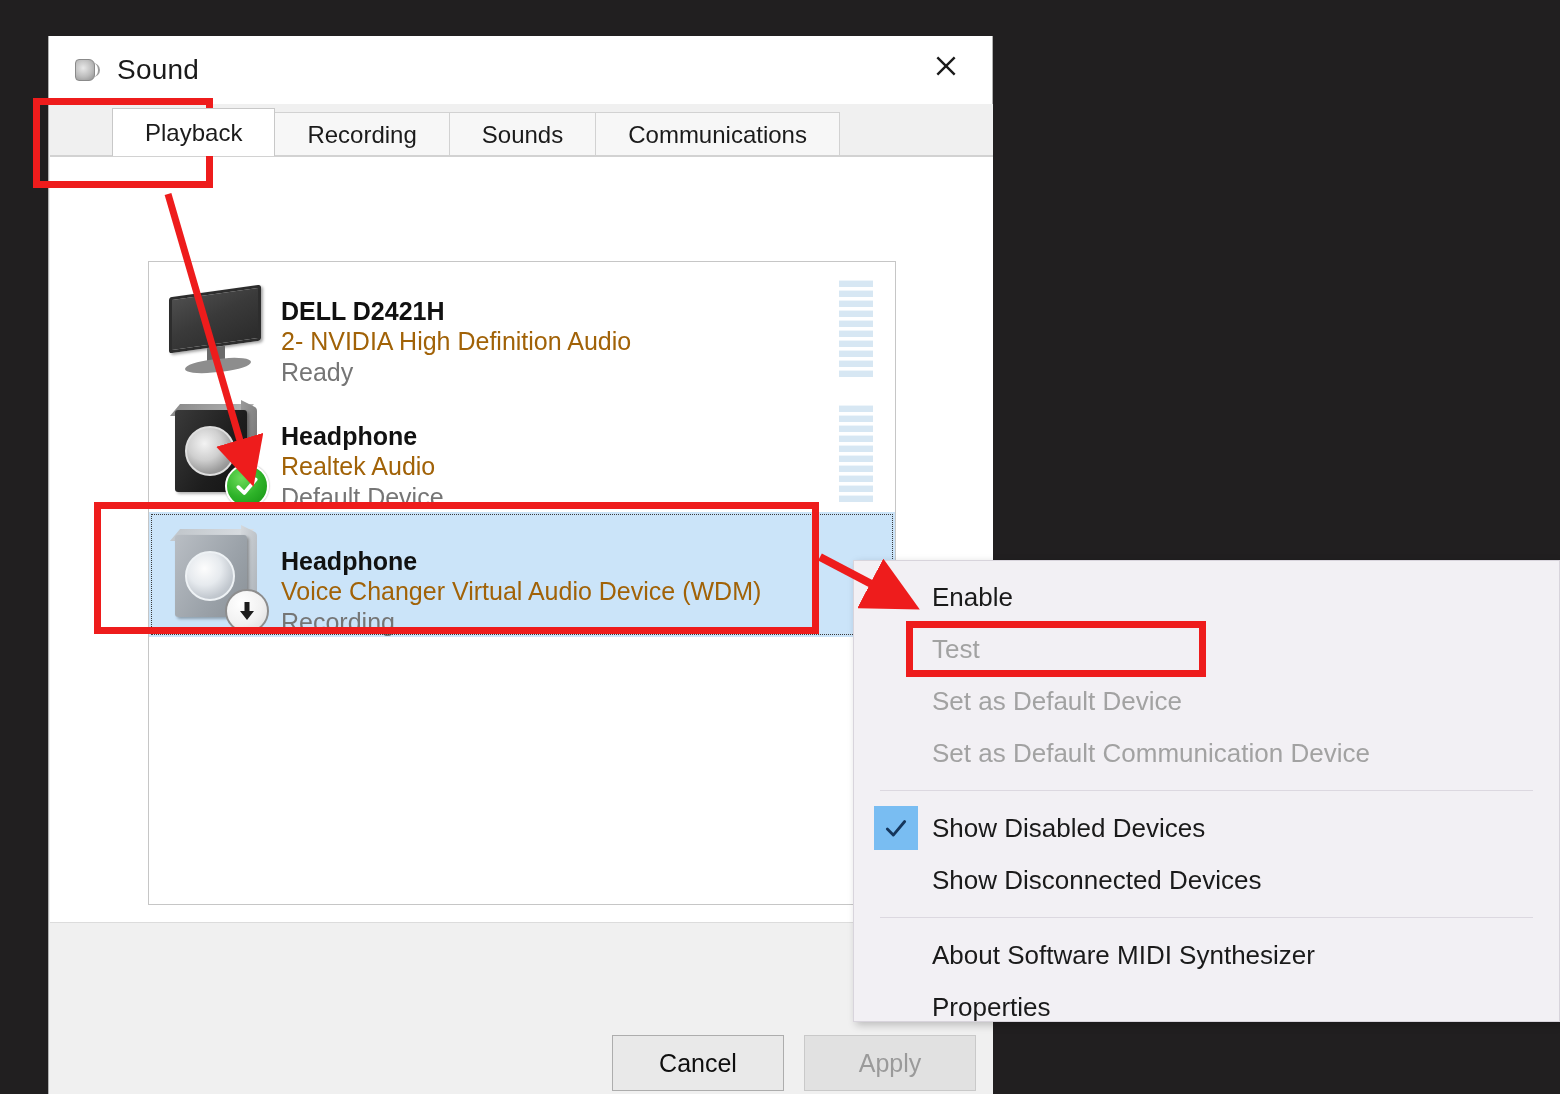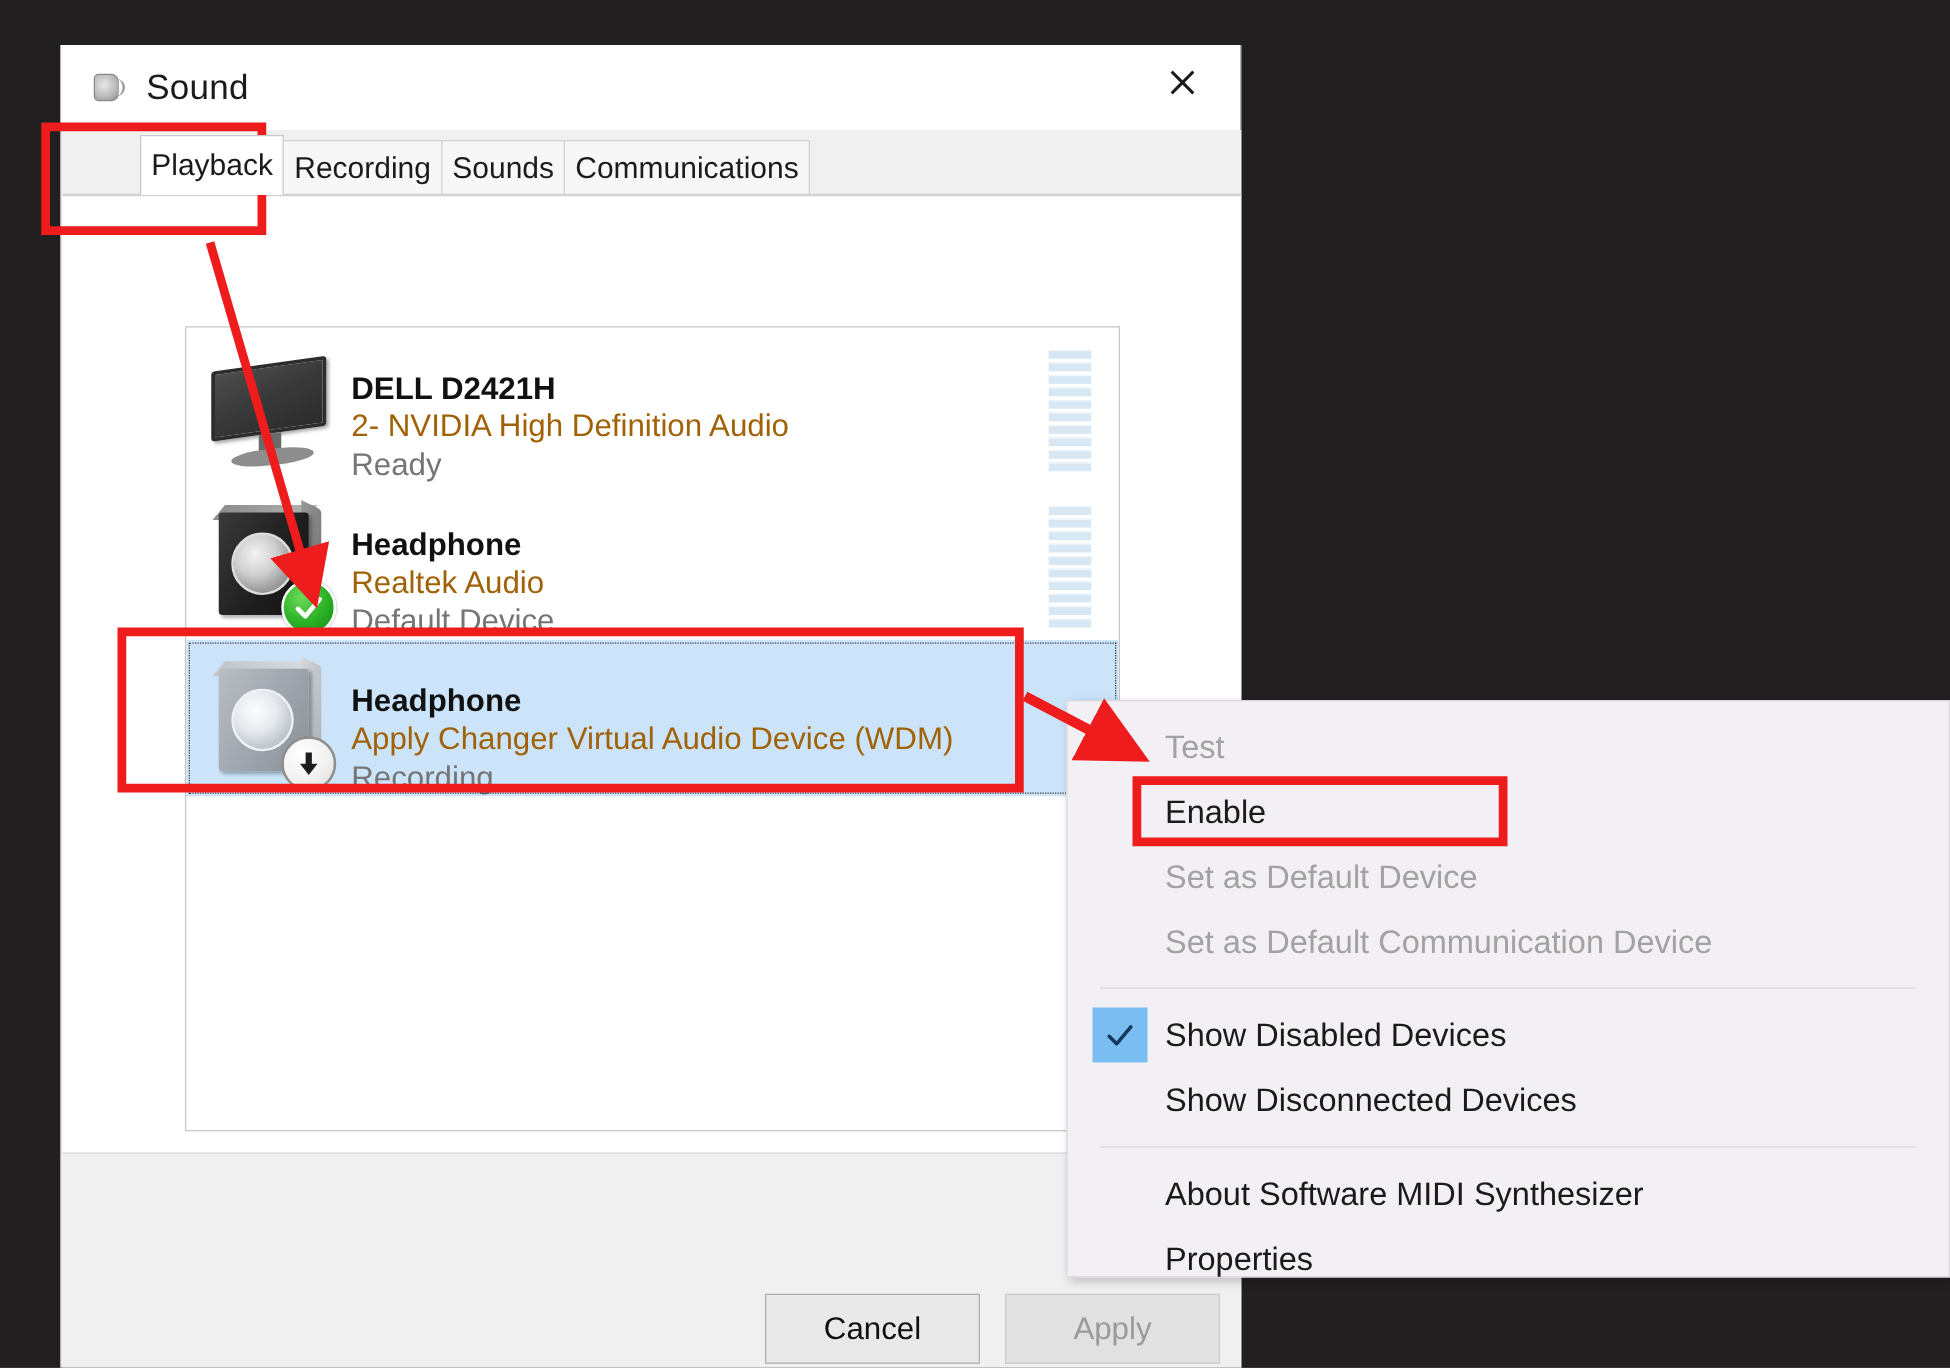--- a/index.html
+++ b/index.html
@@ -84,21 +84,21 @@
   .tabs {
     position: absolute;
     left: 62px;
     bottom: 0;
     display: flex;
     align-items: flex-end;
     height: 46px;
   }
   .tab {
     height: 44px;
-    padding: 0 8px;
+    padding: 0 32px;
     display: flex;
     align-items: center;
     font-size: 24px;
     color: #1b1b1b;
     background: #f7f7f7;
     border: 1px solid #d2d2d2;
     border-bottom: none;
     margin-right: -1px;
     white-space: nowrap;
   }
@@ -512,21 +512,21 @@
               <div class="box"></div>
               <div class="cone"></div>
             <div class="badge down">
               <svg viewBox="0 0 24 24" fill="#1d1d1d">
                 <path d="M9.5 3 h5 v9 h4.5 L12 21 L5 12 h4.5 z"></path>
               </svg>
             </div>
           </div>
           <div class="dev-text">
             <div class="dev-name">Headphone</div>
-            <div class="dev-sub">Apply Changer Virtual Audio Device (WDM)</div>
+            <div class="dev-sub">Voice Changer Virtual Audio Device (WDM)</div>
             <div class="dev-state">Recording</div>
           </div>
         </div>
 
       </div>
 
       <div class="actionbar">
         <div class="btn" id="btn-configure">
           <span>Configure</span>
         </div>
@@ -548,25 +548,25 @@
         <span>Cancel</span>
       </div>
       <div class="fbtn" id="btn-apply">
         <span>Apply</span>
       </div>
     </div>
 
   </div>
 
   <div class="ctxmenu">
+    <div class="mi">
+      <span>Enable</span>
+    </div>
     <div class="mi disabled">
       <span>Test</span>
-    </div>
-    <div class="mi">
-      <span>Enable</span>
     </div>
     <div class="mi disabled">
       <span>Set as Default Device</span>
     </div>
     <div class="mi disabled">
       <span>Set as Default Communication Device</span>
     </div>
     <div class="msep"></div>
     <div class="mi">
       <span class="chkbox">

